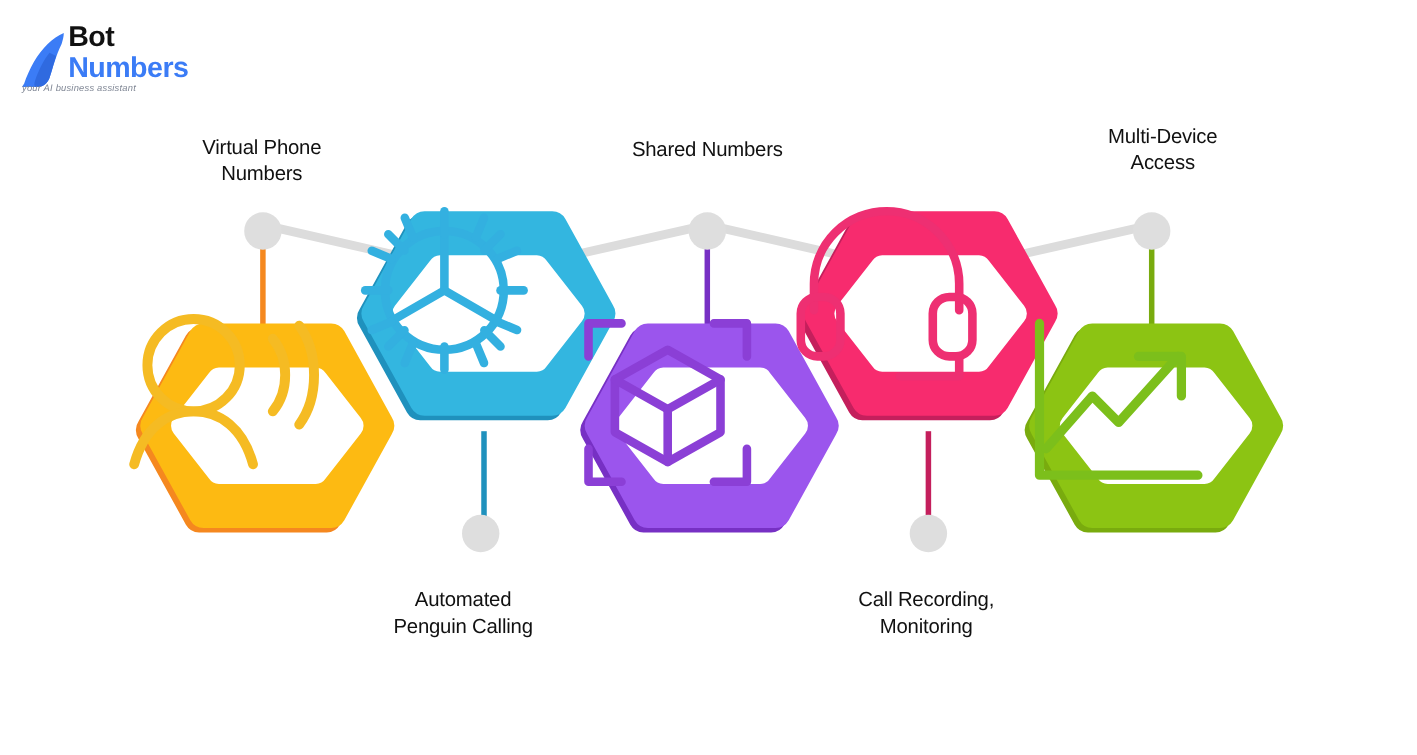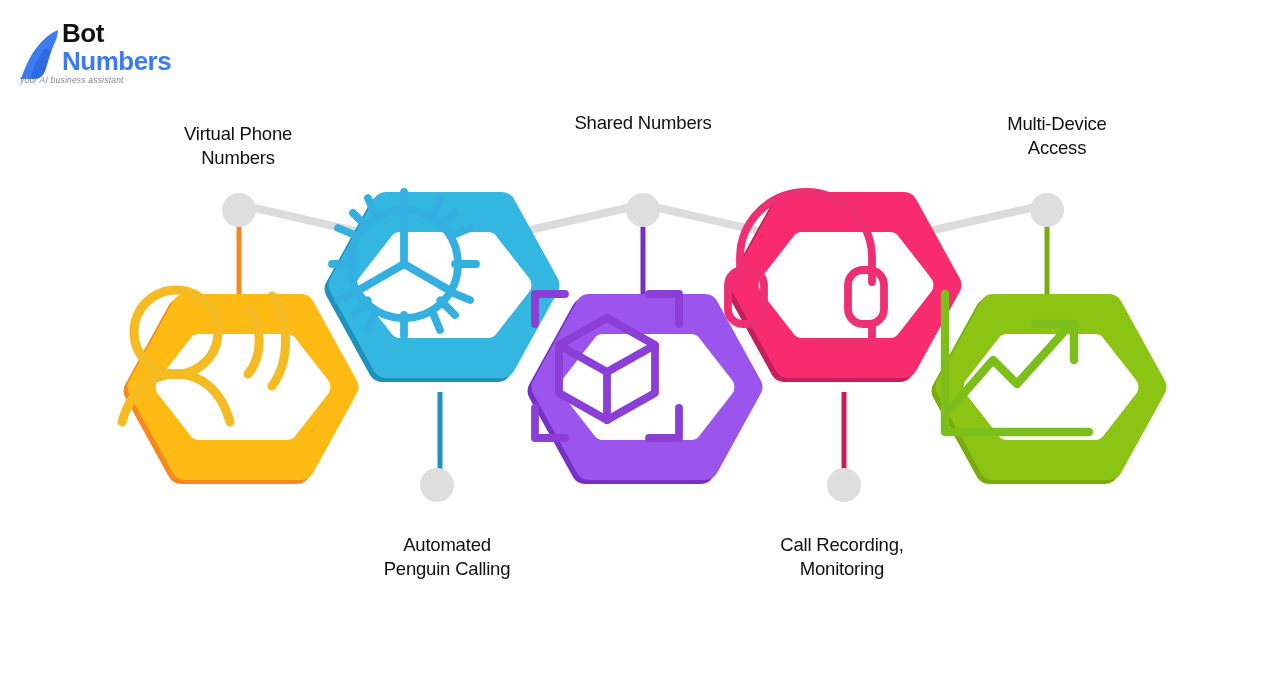--- a/index.html
+++ b/index.html
@@ -204,21 +204,21 @@
         <path d="M45.5 52 L48 58"></path>
         <path d="M14 24 L20 26.5"></path>
         <path d="M52 45.5 L58 48"></path>
         <path d="M14 48 L20 45.5"></path>
         <path d="M52 26.5 L58 24"></path>
         <path d="M24 58 L26.5 52"></path>
         <path d="M45.5 20 L48 14"></path>
       </g>
     </svg>
   </div>
-  <div class="node-label" style="left:322px; top:533px;">
+  <div class="node-label" style="left:296px; top:533px;">
     <div>Automated</div>
     <div>Penguin Calling</div>
   </div>
 
   <div class="hex-node" style="left:523px; top:288px;">
     <svg viewBox="0 0 240 216">
       <path d="M62 10 L178 10 A14 14 0 0 1 190 17 L233 95 A14 14 0 0 1 233 111 L190 189 A14 14 0 0 1 178 196 L62 196 A14 14 0 0 1 50 189 L7 111 A14 14 0 0 1 7 95 L50 17 A14 14 0 0 1 62 10 Z" fill="#7730c4"></path>
       <path d="M66 6 L182 6 A14 14 0 0 1 194 13 L237 91 A14 14 0 0 1 237 107 L194 185 A14 14 0 0 1 182 192 L66 192 A14 14 0 0 1 54 185 L11 107 A14 14 0 0 1 11 91 L54 13 A14 14 0 0 1 66 6 Z" fill="#9b55ed"></path>
       <path d="M80 46 L168 46 A11 11 0 0 1 177 51 L209 92 A11 11 0 0 1 209 106 L177 147 A11 11 0 0 1 168 152 L80 152 A11 11 0 0 1 71 147 L39 106 A11 11 0 0 1 39 92 L71 51 A11 11 0 0 1 80 46 Z" fill="#ffffff"></path>
     </svg>
@@ -227,21 +227,21 @@
         <path d="M12 22 L12 12 L22 12"></path>
         <path d="M50 12 L60 12 L60 22"></path>
         <path d="M60 50 L60 60 L50 60"></path>
         <path d="M22 60 L12 60 L12 50"></path>
         <path d="M36 20 L52 29 L52 45 L36 54 L20 45 L20 29 Z"></path>
         <path d="M20 29 L36 38 L52 29"></path>
         <path d="M36 38 L36 54"></path>
       </g>
     </svg>
   </div>
-  <div class="node-label" style="left:518px; top:111px;">
+  <div class="node-label" style="left:518px; top:124px;">
     <div>Shared Numbers</div>
   </div>
 
   <div class="hex-node" style="left:722px; top:186px;">
     <svg viewBox="0 0 240 216">
       <path d="M62 10 L178 10 A14 14 0 0 1 190 17 L233 95 A14 14 0 0 1 233 111 L190 189 A14 14 0 0 1 178 196 L62 196 A14 14 0 0 1 50 189 L7 111 A14 14 0 0 1 7 95 L50 17 A14 14 0 0 1 62 10 Z" fill="#c41f5c"></path>
       <path d="M66 6 L182 6 A14 14 0 0 1 194 13 L237 91 A14 14 0 0 1 237 107 L194 185 A14 14 0 0 1 182 192 L66 192 A14 14 0 0 1 54 185 L11 107 A14 14 0 0 1 11 91 L54 13 A14 14 0 0 1 66 6 Z" fill="#f72b6e"></path>
       <path d="M80 46 L168 46 A11 11 0 0 1 177 51 L209 92 A11 11 0 0 1 209 106 L177 147 A11 11 0 0 1 168 152 L80 152 A11 11 0 0 1 71 147 L39 106 A11 11 0 0 1 39 92 L71 51 A11 11 0 0 1 80 46 Z" fill="#ffffff"></path>
     </svg>
     <svg class="hex-icon" viewBox="0 0 72 72" style="margin-top:-30px;">

